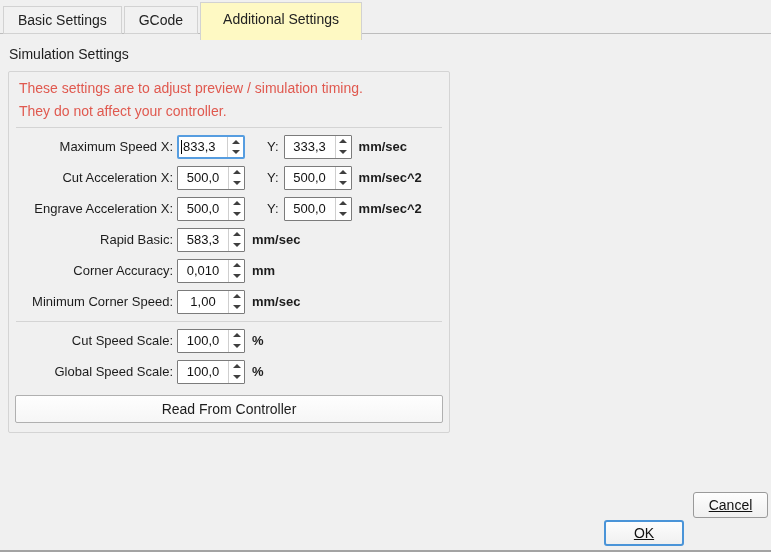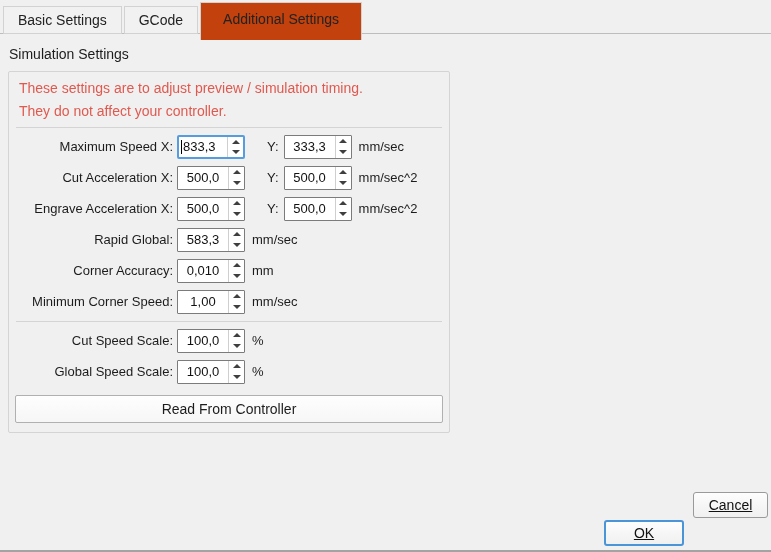--- a/index.html
+++ b/index.html
@@ -19,21 +19,21 @@
   }
   .tabs { position:absolute; left:3px; top:0; display:flex; align-items:flex-start; z-index:1; }
   .tab {
     margin-top:6px; height:28px; line-height:26px;
     padding:0 14px; margin-right:2px;
     background:#f1f1f1; border:1px solid #d2d2d2;
     font-size:14px; color:#222; white-space:nowrap; cursor:default;
   }
   .tab.active {
     margin-top:2px; height:38px; line-height:32px;
-    padding:0 22px; background:#c2410c; border-bottom:none; z-index:2;
+    padding:0 22px; background:#fef9c3; border-bottom:none; z-index:2;
   }
 
   
   .group-title { position:absolute; left:9px; top:46px; font-size:14px; }
   .groupbox {
     position:absolute; left:8px; top:71px; width:442px; height:362px;
     border:1px solid #d4d4d4; border-radius:2px; background:#f0f0f0;
     padding:5px 6px 10px 6px;
   }
   .warning { color:var(--warning-text,#e0594f); font-size:14px; line-height:23px; padding-left:4px; }
@@ -56,21 +56,21 @@
   }
   .spinbox.focused .spin-text { justify-content:flex-start; padding-left:2px; }
   .caret { display:none; width:1px; height:14px; background:#000; margin-right:1px; }
   .spinbox.focused .caret { display:inline-block; }
   .spin { width:16px; display:flex; flex-direction:column; border-left:1px solid #cfcfcf; }
   .spin-btn { flex:1; display:flex; align-items:center; justify-content:center; background:#fff; cursor:default; }
   .tri-up { width:0; height:0; border-left:4px solid transparent; border-right:4px solid transparent; border-bottom:4px solid #3f3f3f; }
   .tri-down { width:0; height:0; border-left:4px solid transparent; border-right:4px solid transparent; border-top:4px solid #3f3f3f; }
   .y-group { display:flex; align-items:center; margin-left:22px; }
   .y-label { font-size:13px; padding-right:5px; }
-  .row-unit { margin-left:7px; font-size:13px; white-space:nowrap; }
+  .row-unit { margin-left:7px; font-size:13px; white-space:nowrap;font-weight:bold; }
 
   
   .read-btn {
     display:block; margin:8px auto 0 auto; width:428px; height:28px;
     background:linear-gradient(#fefefe,#f6f6f6);
     border:1px solid #b0b0b0; border-radius:2px;
     font-family:"Liberation Sans", sans-serif; font-size:14px; color:#1c1c1c;
   }
   .dlg-btn {
     position:absolute; height:26px; border-radius:3px;
@@ -198,21 +198,21 @@
           <span class="spin-btn">
                 <i class="tri-down"></i>
               </span>
         </div>
       </div>
     </div>
     <span class="row-unit">mm/sec^2</span>
   </div>
 
   <div class="row">
-    <div class="row-label">Rapid Global:</div>
+    <div class="row-label">Rapid Basic:</div>
     <div class="spinbox spin-x">
       <div class="spin-text">
             <span class="x-val">583,3</span>
           </div>
       <div class="spin">
         <span class="spin-btn">
               <i class="tri-up"></i>
             </span>
         <span class="spin-btn">
               <i class="tri-down"></i>

